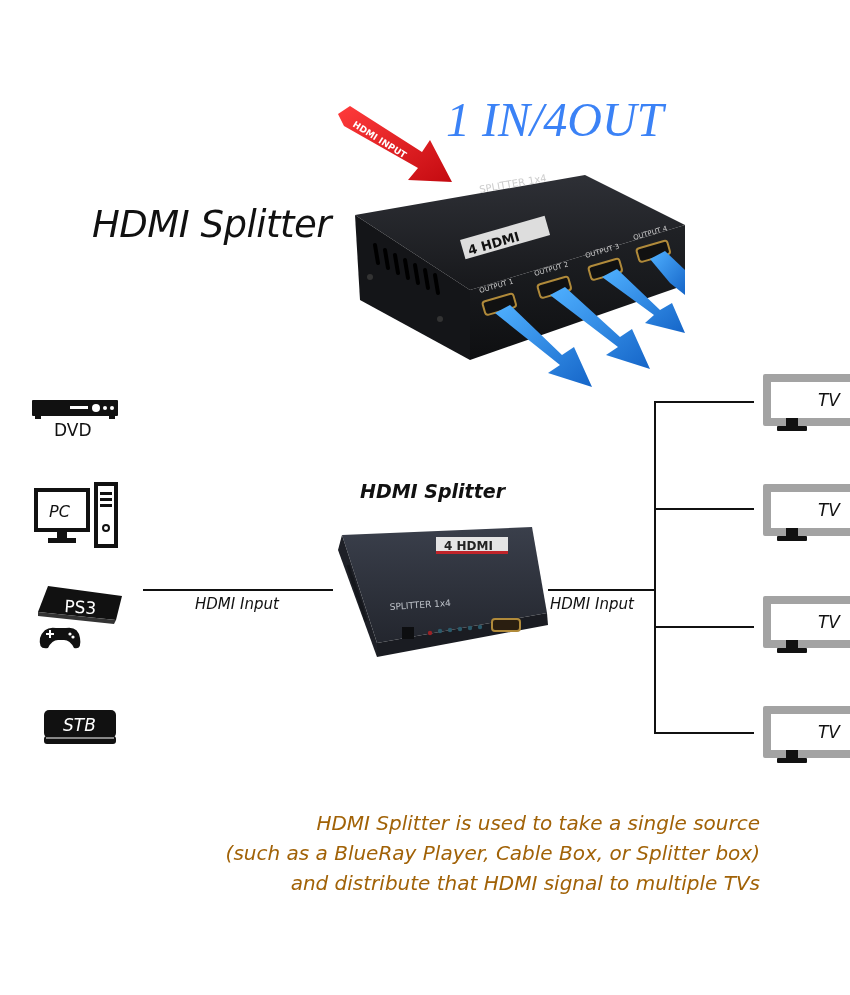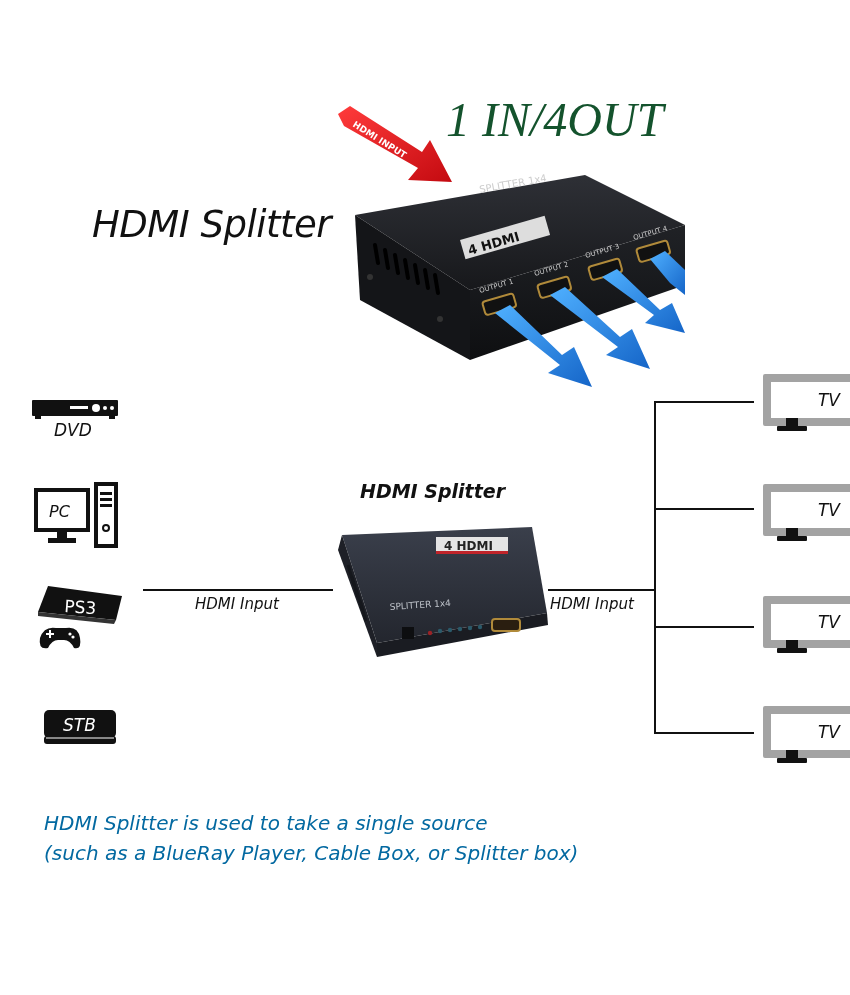--- a/index.html
+++ b/index.html
@@ -1,28 +1,28 @@
 <!DOCTYPE html>
 <html><head>
 <meta charset="utf-8">
 <style>
   html, body { margin:0; padding:0; background:#ffffff; }
   body { width:850px; height:995px; position:relative; overflow:hidden;
          font-family:"DejaVu Sans", sans-serif; color:#111; }
   .abs { position:absolute; }
   .headline { left:446px; top:92px; font-family:"Liberation Serif", serif; font-style:italic;
-              font-size:48px; color:#14532d; letter-spacing:0px; white-space:nowrap; }
+              font-size:48px; color:#3b82f6; letter-spacing:0px; white-space:nowrap; }
   .big-title { left:92px; top:203px; font-size:37px; font-style:italic; color:#111; white-space:nowrap; letter-spacing:-0.5px; }
   .mid-title { left:360px; top:480px; font-size:19px; font-style:italic; font-weight:bold; color:#111; white-space:nowrap; }
   .line { background:#111; position:absolute; }
   .lbl { font-size:15px; font-style:italic; color:#111; white-space:nowrap; position:absolute; }
-  .caption { left:0; width:760px; top:808px; text-align:left; font-size:20px; font-style:italic;
-             line-height:30px; color:#0369a1;margin-left:44px; }
+  .caption { left:0; width:760px; top:808px; text-align:right; font-size:20px; font-style:italic;
+             line-height:30px; color:#a16207; }
   .caption div { white-space:nowrap; }
-  .src-label { font-style:italic; font-size:17px; position:absolute; }
+  .src-label { font-size:17px; position:absolute; }
   .tv { position:absolute; width:58px; height:68px; }
   .tv .screen { position:absolute; left:0; top:0; width:48px; height:36px; border:8px solid #a3a3a3;
                 border-radius:2px; display:flex; align-items:center; justify-content:center;
                 font-style:italic; font-size:17px; background:#fff;padding-left:34px; }
   .tv .neck { position:absolute; left:23px; top:44px; width:12px; height:9px; background:#111; }
   .tv .foot { position:absolute; left:14px; top:52px; width:30px; height:5px; background:#111; border-radius:1px; }
 </style>
 </head>
 <body>
 
@@ -202,13 +202,14 @@
 </div>
 <div class="tv" style="left:763px;top:706px">
   <div class="screen">TV</div>
   <div class="neck"></div>
     <div class="foot"></div>
 </div>
 
 <div class="abs caption">
   <div>HDMI Splitter is used to take a single source</div>
   <div>(such as a BlueRay Player, Cable Box, or Splitter box)</div>
+  <div>and distribute that HDMI signal to multiple TVs</div>
 </div>
 
 </body></html>

